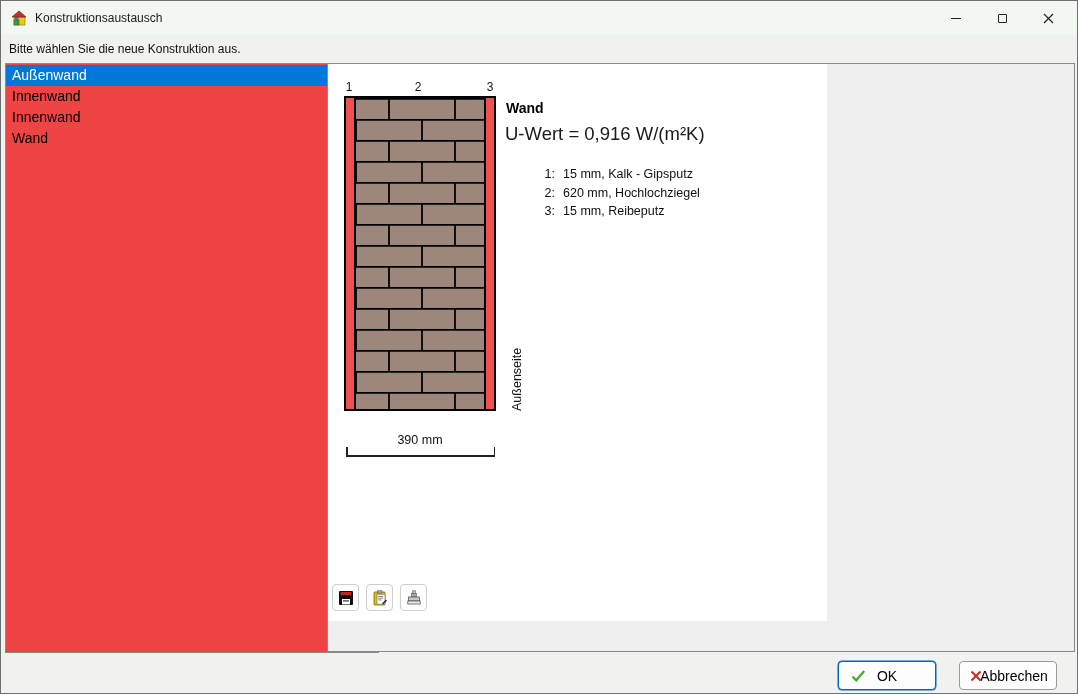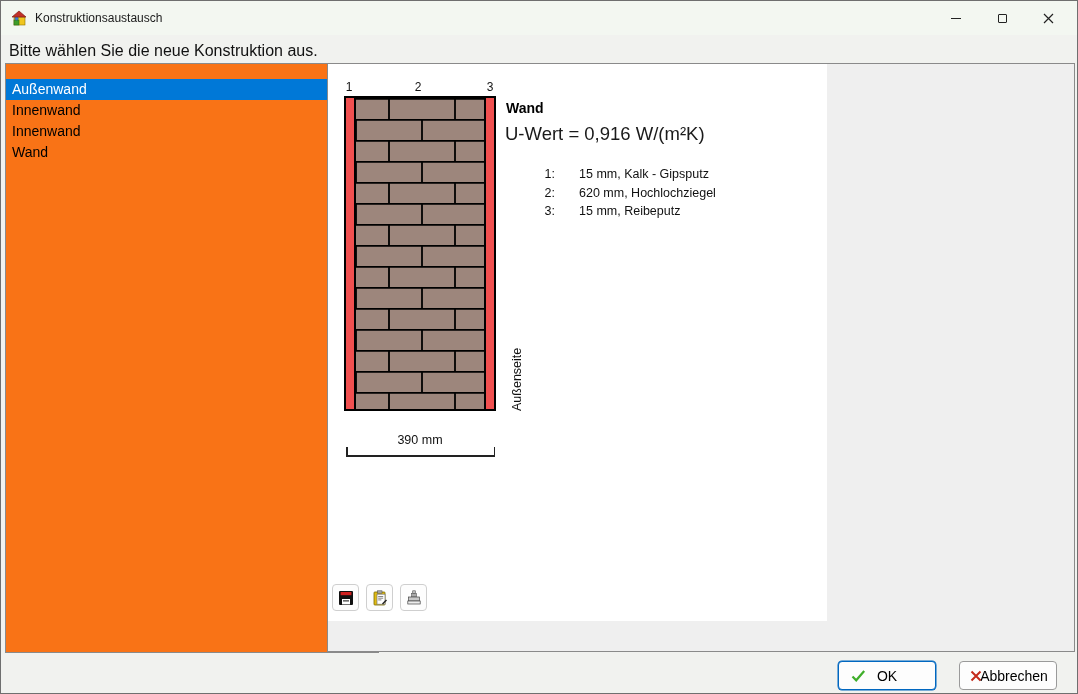--- a/index.html
+++ b/index.html
@@ -12,24 +12,24 @@
     border:1px solid #6f6f6f;overflow:hidden;color:#1a1a1a;}
   
   .titlebar{position:absolute;left:0;top:0;width:100%;height:34px;background:#f3f7f1;}
   .app-icon{position:absolute;left:10px;top:9px;width:16px;height:16px;}
   .title-text{position:absolute;left:34px;top:0;line-height:34px;font-size:12px;color:#1a1a1a;}
   .win-controls{position:absolute;right:6px;top:0;height:34px;display:flex;}
   .win-btn{width:46px;height:34px;display:flex;align-items:center;justify-content:center;cursor:default;}
   .glyph-min{display:block;width:10px;height:1px;background:#222;}
   .glyph-max{display:block;width:9px;height:9px;border:1.2px solid #222;border-radius:1px;}
   
-  .prompt{position:absolute;left:8px;top:41px;font-size:16px;color:#111;}
-  
-  .listbox{position:absolute;left:4px;top:62px;width:374px;height:590px;background:#f97316;
-    border:1px solid #8a8a8a;overflow:hidden;padding-top:15px;}
+  .prompt{position:absolute;left:8px;top:41px;font-size:12px;color:#111;}
+  
+  .listbox{position:absolute;left:4px;top:62px;width:374px;height:590px;background:#ef4444;
+    border:1px solid #8a8a8a;overflow:hidden;padding-top:1px;}
   .lb-item{height:21px;line-height:21px;padding-left:6px;font-size:14px;color:#000;
     white-space:nowrap;cursor:default;}
   .lb-item.selected{background:var(--sel);color:#fff;}
   
   .panel{position:absolute;left:326px;top:62px;width:748px;height:589px;
     border:1px solid #8a8a8a;background:#efefef;}
   .canvas{position:absolute;left:0;top:0;width:499px;height:557px;background:#fff;}
   .marker{position:absolute;top:16px;font-size:12px;color:#111;transform:translateX(-50%);}
   .wall{position:absolute;left:16px;top:32px;width:152px;height:315px;border:2px solid #000;
     display:flex;background:var(--brick);}
@@ -41,21 +41,21 @@
   .dim-text{position:absolute;left:16px;top:369px;width:152px;text-align:center;font-size:12.5px;color:#111;}
   .dim-line{position:absolute;left:18px;top:391px;width:149px;height:1.5px;background:#222;}
   .dim-tick{position:absolute;top:383px;width:1.5px;height:10px;background:#222;}
   .dim-tick.left{left:18px;} .dim-tick.right{left:165.5px;}
   
   .desc-name{position:absolute;left:178px;top:36px;font-size:14px;font-weight:bold;color:#000;}
   .desc-uvalue{position:absolute;left:177px;top:59px;font-size:18.5px;color:#1a1a1a;}
   .layer-list{position:absolute;left:211px;top:101px;}
   .layer-row{display:flex;height:18.5px;align-items:center;font-size:12.5px;color:#111;}
   .layer-num{width:16px;text-align:right;}
-  .layer-desc{margin-left:24px;white-space:nowrap;}
+  .layer-desc{margin-left:8px;white-space:nowrap;}
   
   .mini-toolbar{position:absolute;left:4px;top:520px;display:flex;gap:7px;}
   .tool-btn{width:27px;height:27px;border:1px solid #cfcfcf;border-radius:4px;background:#fdfdfd;
     display:flex;align-items:center;justify-content:center;cursor:default;}
   
   .footer-btn{position:absolute;top:660px;width:98px;height:29px;background:#fdfdfd;
     border-radius:4px;display:flex;align-items:center;justify-content:center;
     font-size:14px;color:#000;cursor:default;}
   .btn-ok{left:837px;border:1px solid var(--okblue);box-shadow:0 0 0 0.5px var(--okblue);}
   .btn-cancel{left:958px;border:1px solid #9a9a9a;}

